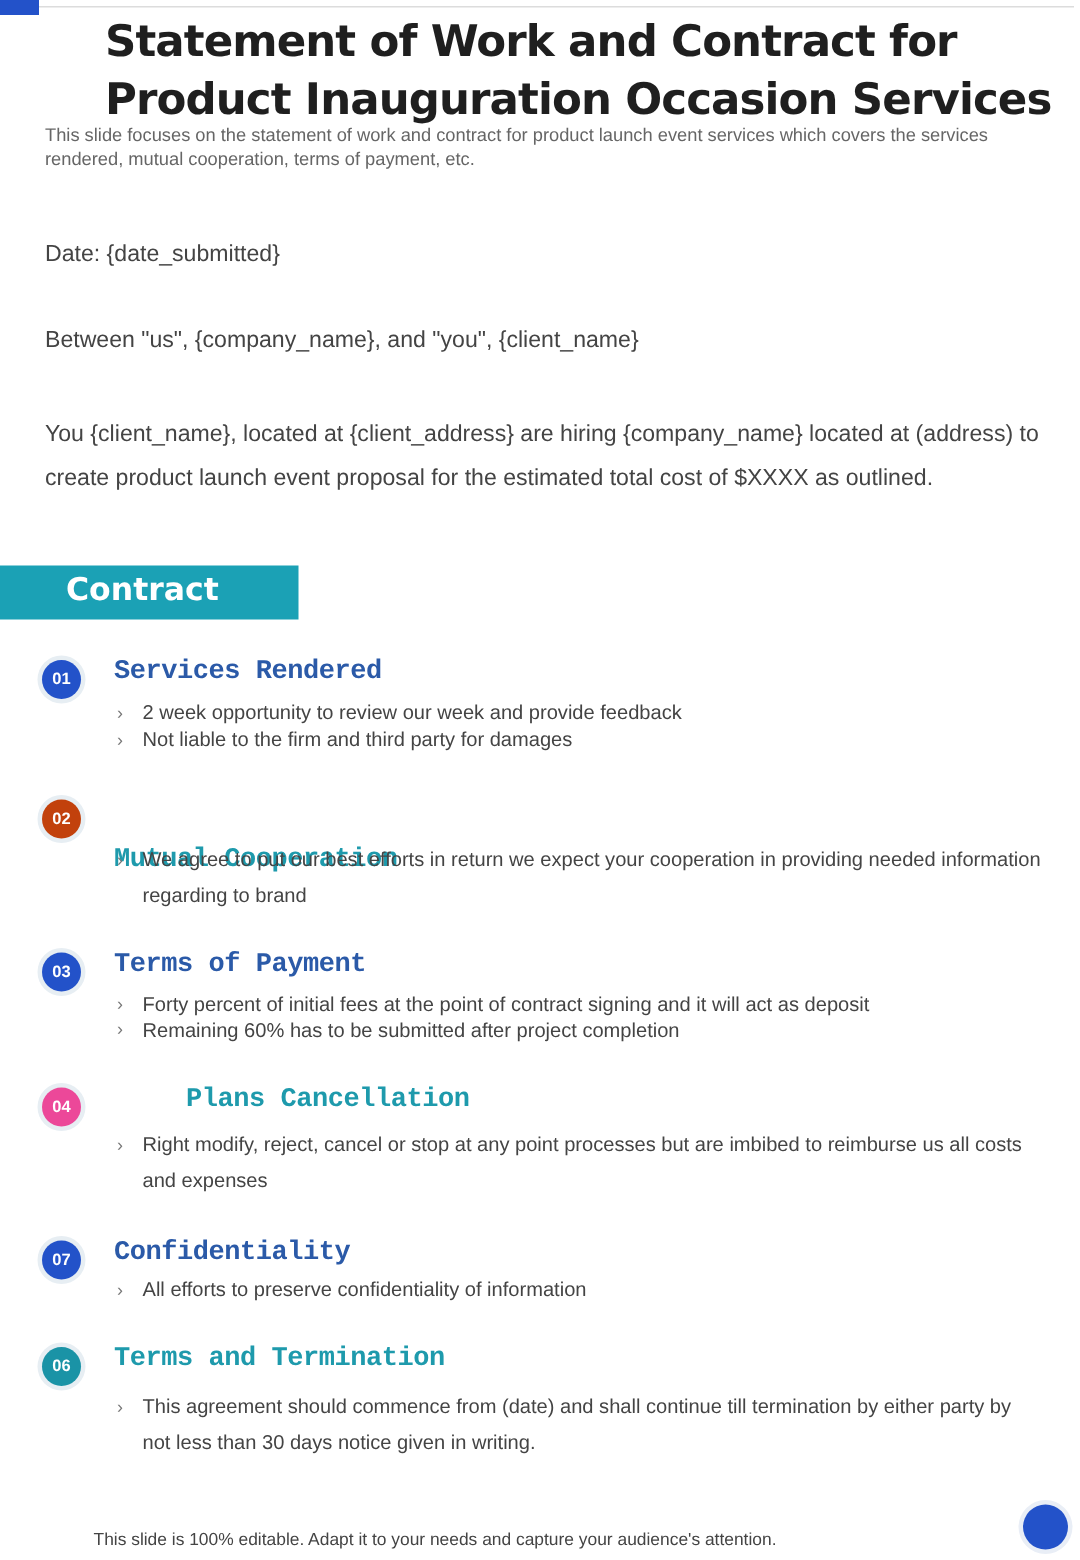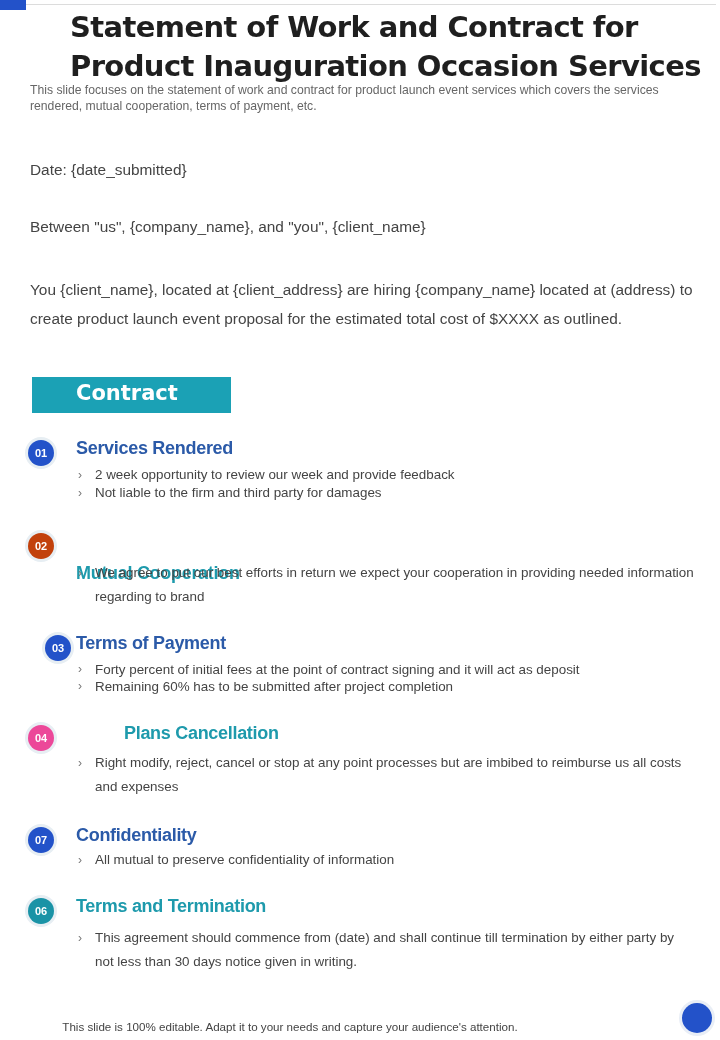--- a/index.html
+++ b/index.html
@@ -7,28 +7,28 @@
          font-family:"Liberation Sans", sans-serif; color:#333; }
   .corner { position:absolute; left:0; top:0; width:26px; height:10px; background:#2352c9; }
   .topline { position:absolute; left:26px; top:4px; width:690px; height:1px; background:#dcdcdc; }
   .title { position:absolute; left:30px; top:8px; width:680px; font-family:"DejaVu Sans", sans-serif;
            font-weight:bold; font-size:29px; line-height:39px; color:#1f1f1f; letter-spacing:-0.6px;margin-left:40px; }
   .subtitle { position:absolute; left:30px; top:82px; width:640px; font-size:12.2px; line-height:16px; color:#666; }
   .para { position:absolute; left:30px; width:680px; font-size:15.4px; color:#444; }
   .p-date { top:161px; }
   .p-between { top:218px; }
   .p-you { top:275px; line-height:29px; }
-  .contract-banner { position:absolute; left:0; top:377px; width:199px; height:36px; background:#1ba1b5;margin-left:32px; }
+  .contract-banner { position:absolute; left:0; top:377px; width:199px; height:36px; background:#1ba1b5; }
   .contract-label { position:absolute; left:44px; top:4px; font-family:"DejaVu Sans", sans-serif;
                     font-weight:bold; font-size:21px; color:#fff; }
   .section { position:absolute; left:28px; width:680px; }
   .badge { position:absolute; left:0; top:0; width:26px; height:26px; border-radius:50%;
            color:#fff; font-size:11px; font-weight:bold; display:flex; align-items:center; justify-content:center;
            box-shadow:0 0 0 3px #e7eef3; }
-  .sec-title { position:absolute; left:48px; top:-2px; font-family:Liberation Sans, sans-serif;
+  .sec-title { position:absolute; left:48px; top:-2px; font-family:Liberation Mono, monospace;
                font-weight:bold; font-size:18px; letter-spacing:-0.3px; white-space:nowrap; }
   .bullets { position:absolute; left:50px; top:26px; width:620px; font-size:13.4px; color:#444; }
   .bullet { position:relative; padding-left:17px; line-height:18px; }
   .bullet.loose { line-height:24px; }
   .chev { position:absolute; left:0; top:0; font-size:12px; color:#777; }
   .footer { position:absolute; left:0; top:1020px; width:580px; text-align:center; font-size:11.6px; color:#444; }
   .dot { position:absolute; left:682px; top:1003px; width:30px; height:30px; border-radius:50%;
          background:#2352c9; box-shadow:0 0 0 3px #e9eef6; }
 </style>
 </head>
@@ -59,41 +59,41 @@
 
 <div class="section" style="top:533px;">
   <div class="badge" style="background:#c2410c;">02</div>
   <div class="sec-title" style="color:#1e9aac;margin-top:32px;">Mutual Cooperation</div>
   <div class="bullets" style="top:28px;">
     <div class="bullet loose"><span class="chev">›</span><span>We agree to put our best efforts in return we expect your cooperation in providing needed information regarding to brand</span></div>
   </div>
 </div>
 
 <div class="section" style="top:635px;">
-  <div class="badge" style="background:#2352c9;margin-left:17px;">03</div>
+  <div class="badge" style="background:#2352c9;">03</div>
   <div class="sec-title" style="color:#2b5aa8;">Terms of Payment</div>
   <div class="bullets">
     <div class="bullet" style="line-height:17px;"><span class="chev">›</span><span>Forty percent of initial fees at the point of contract signing and it will act as deposit</span></div>
     <div class="bullet" style="line-height:17px;"><span class="chev">›</span><span>Remaining 60% has to be submitted after project completion</span></div>
   </div>
 </div>
 
 <div class="section" style="top:725px;">
   <div class="badge" style="background:#ec4899;">04</div>
   <div class="sec-title" style="color:#1e9aac;margin-left:48px;">Plans Cancellation</div>
   <div class="bullets" style="top:26px;">
     <div class="bullet loose"><span class="chev">›</span><span>Right modify, reject, cancel or stop at any point processes but are imbibed to reimburse us all costs and expenses</span></div>
   </div>
 </div>
 
 <div class="section" style="top:827px;">
   <div class="badge" style="background:#2352c9;">07</div>
   <div class="sec-title" style="color:#2b5aa8;text-align:right;">Confidentiality</div>
   <div class="bullets" style="top:24px;">
-    <div class="bullet"><span class="chev">›</span><span>All mutual to preserve confidentiality of information</span></div>
+    <div class="bullet"><span class="chev">›</span><span>All efforts to preserve confidentiality of information</span></div>
   </div>
 </div>
 
 <div class="section" style="top:898px;">
   <div class="badge" style="background:#1a93a6;">06</div>
   <div class="sec-title" style="color:#1e9aac;">Terms and Termination</div>
   <div class="bullets" style="top:28px; width:600px;">
     <div class="bullet loose"><span class="chev">›</span><span>This agreement should commence from (date) and shall continue till termination by either party by not less than 30 days notice given in writing.</span></div>
   </div>
 </div>

